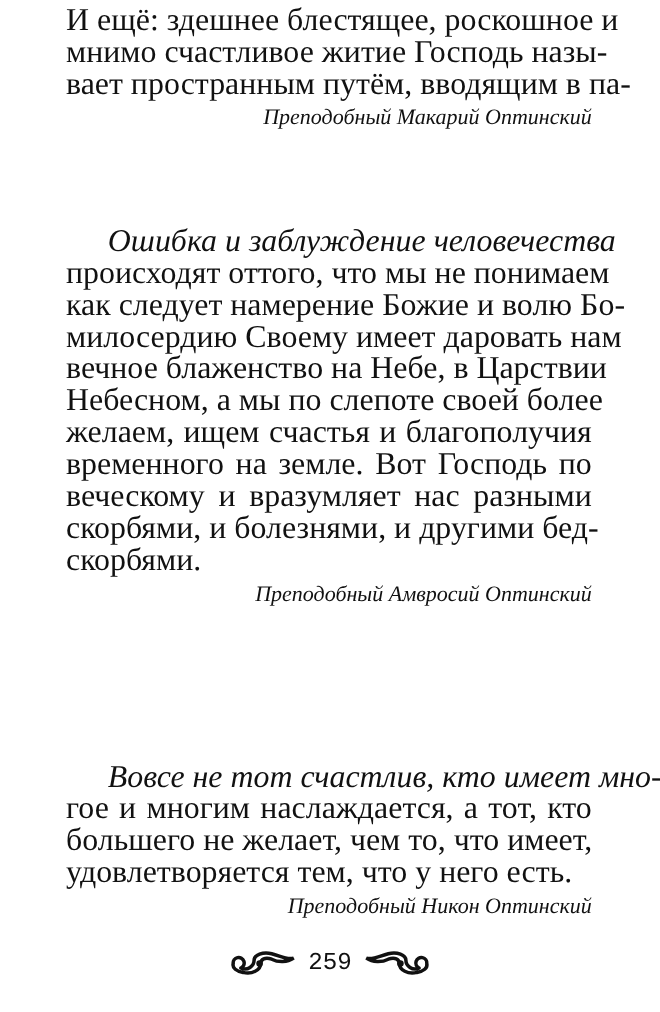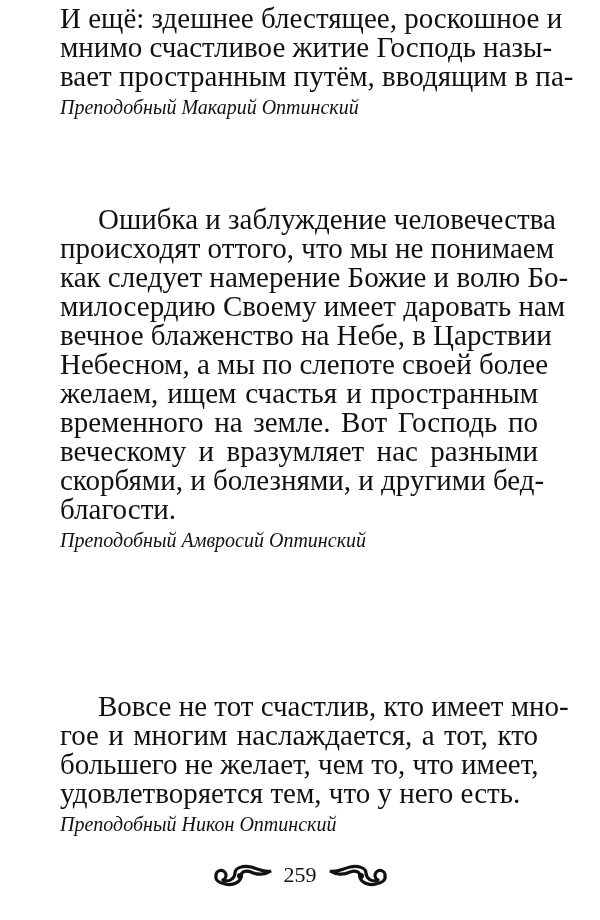--- a/index.html
+++ b/index.html
@@ -4,33 +4,33 @@
 <style>
   html, body { margin: 0; padding: 0; background: #ffffff; }
   body { width: 600px; height: 920px; position: relative; overflow: hidden; color: #111; }
   .page { position: absolute; left: 60px; top: 0; width: 478px; font-family: "Liberation Serif", "DejaVu Serif", serif; }
   .para { margin: 0; }
   .line {
     display: block; font-size: 29px; line-height: 29px; height: 29px;
     text-align: justify; text-align-last: justify; white-space: nowrap; overflow: visible;
   }
   .line.last { text-align-last: left; }
-  .line.indent { text-indent: 38px; }
+  .line.indent { text-indent: 38px; font-style: italic; }
   .attr {
-    display: block; font-style: italic; font-size: 20px;
+    display: block; text-align: right; font-style: italic; font-size: 20px;
     line-height: 28px; height: 28px; margin-top: 2px;
   }
   .q1 { position: absolute; top: 4px; left: 0; width: 478px; }
   .q2 { position: absolute; top: 205px; left: 0; width: 478px; }
   .q3 { position: absolute; top: 692px; left: 0; width: 478px; }
   .footer {
     position: absolute; top: 858px; left: 0; width: 600px; height: 34px;
     display: flex; justify-content: center; align-items: center; gap: 6px;
   }
-  .pagenum { font-family: Liberation Serif, serif; font-size: 22px; color: #111; padding: 0 4px; text-align: right; }
+  .pagenum { font-family: Liberation Mono, monospace; font-size: 22px; color: #111; padding: 0 4px; text-align: right; }
   .orn { width: 64px; height: 26px; }
 </style>
 </head>
 <body>
 
 <div class="page">
 
   <div class="q1">
     <div class="para">
       <span class="line">И ещё: здешнее блестящее, роскошное и</span>
@@ -41,25 +41,25 @@
   </div>
 
   <div class="q2">
     <div class="para">
       <span class="line indent">Ошибка и заблуждение человечества</span>
       <span class="line">происходят оттого, что мы не понимаем</span>
       <span class="line">как следует намерение Божие и волю Бо-</span>
       <span class="line">милосердию Своему имеет даровать нам</span>
       <span class="line">вечное блаженство на Небе, в Царствии</span>
       <span class="line">Небесном, а мы по слепоте своей более</span>
-      <span class="line">желаем, ищем счастья и пространным</span>
+      <span class="line">желаем, ищем счастья и благополучия</span>
       <span class="line">временного на земле. Вот Господь по</span>
       <span class="line">веческому и вразумляет нас разными</span>
       <span class="line">скорбями, и болезнями, и другими бед-</span>
-      <span class="line last">благости.</span>
+      <span class="line last">скорбями.</span>
     </div>
     <span class="attr">Преподобный Амвросий Оптинский</span>
   </div>
 
   <div class="q3">
     <div class="para">
       <span class="line indent">Вовсе не тот счастлив, кто имеет мно-</span>
       <span class="line">гое и многим наслаждается, а тот, кто</span>
       <span class="line">большего не желает, чем то, что имеет,</span>
       <span class="line last">удовлетворяется тем, что у него есть.</span>

